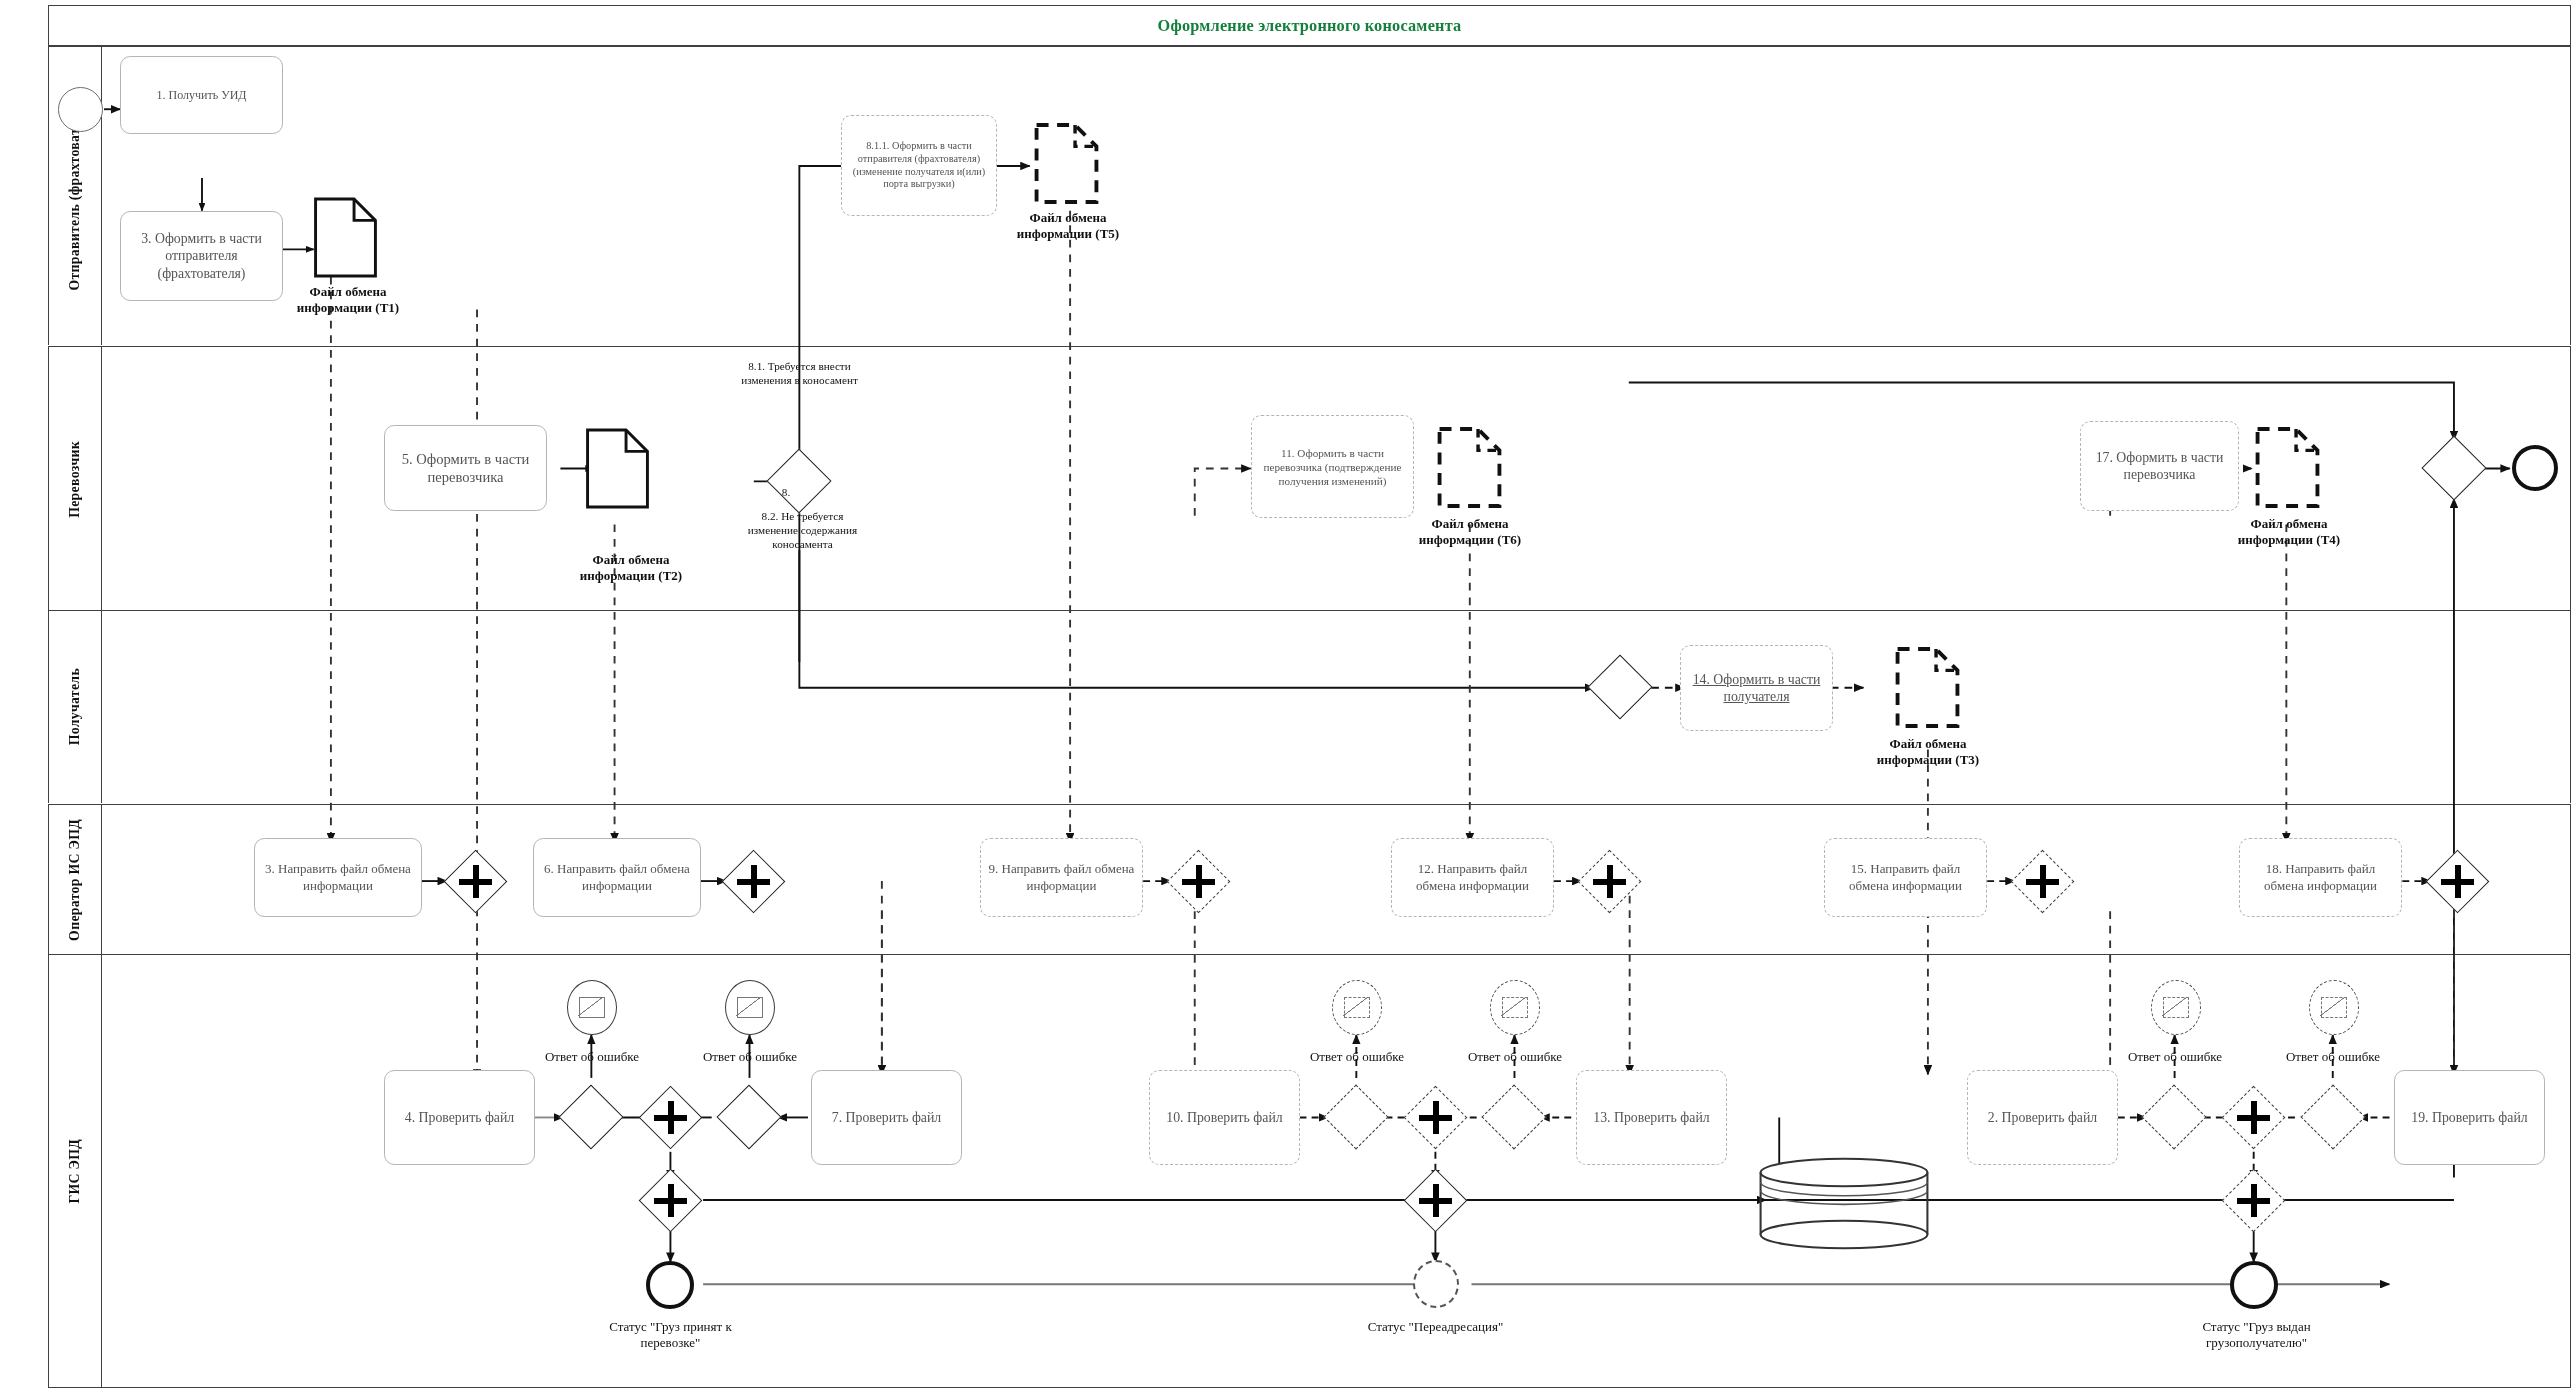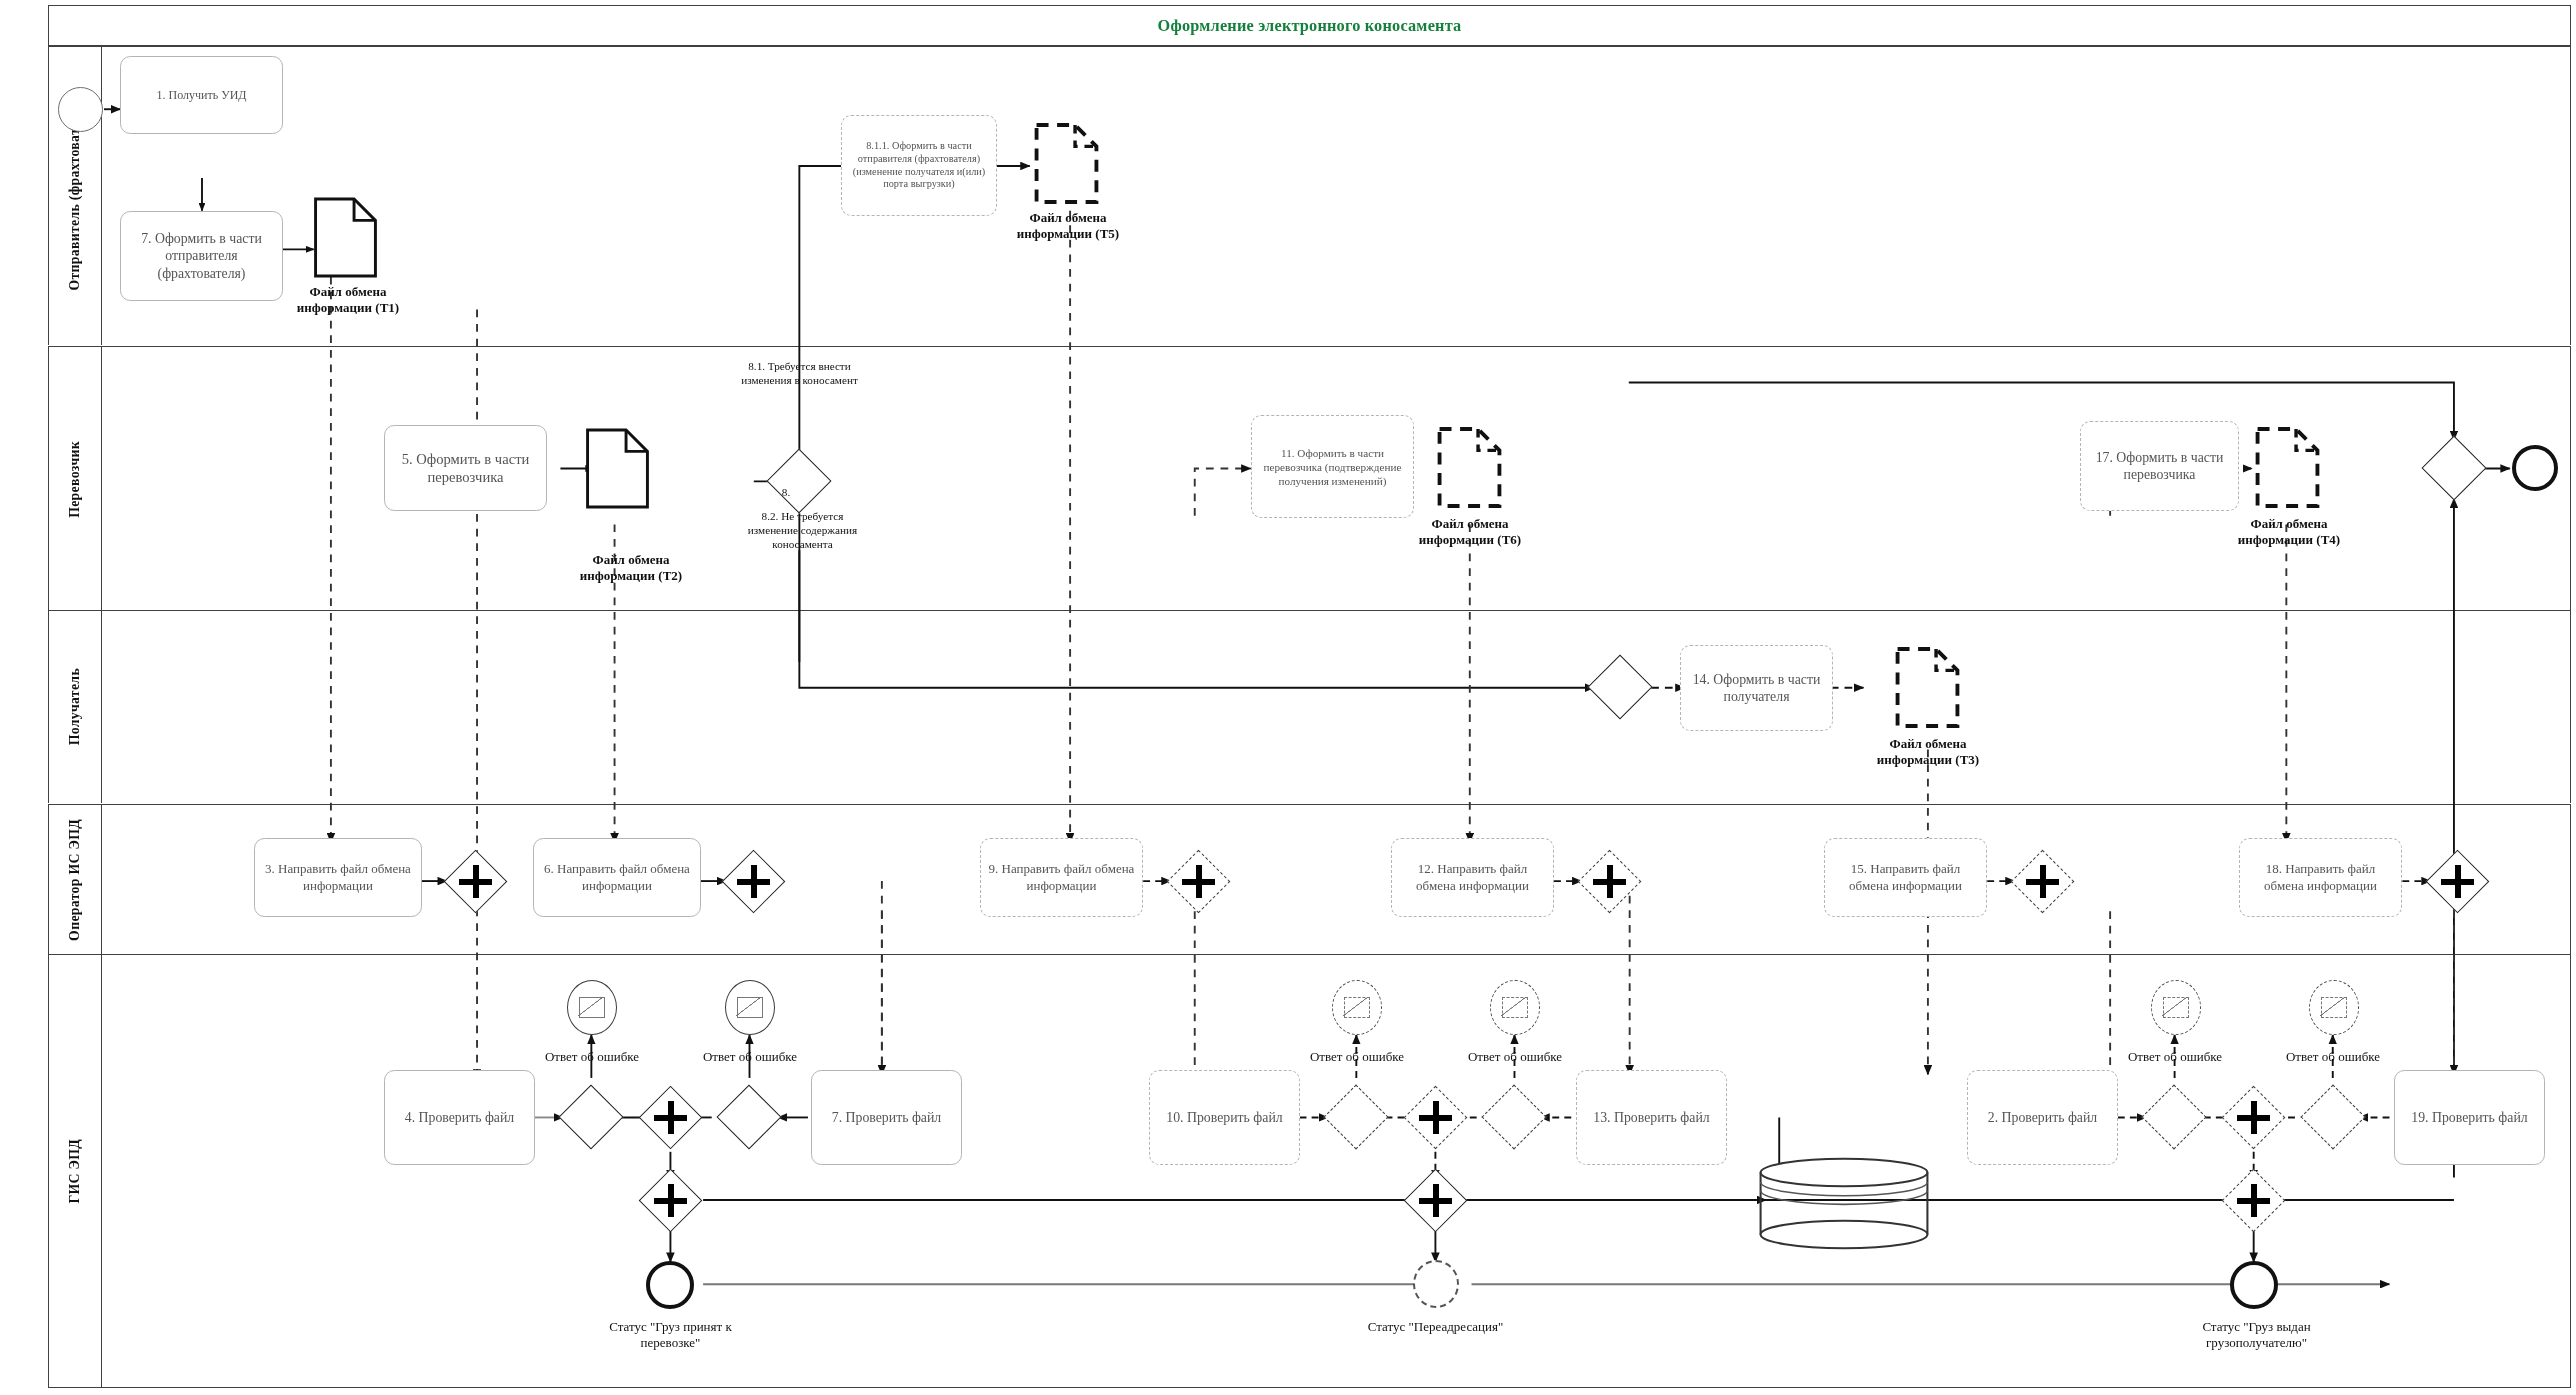--- a/index.html
+++ b/index.html
@@ -205,21 +205,21 @@
     </g>
   </svg>
 
   <div class="ev start" style="left:58px;top:87px;width:45px;height:45px;"></div>
 
   <div class="task solid" style="left:120px;top:56px;width:163px;height:78px;font-size:12px;">
     <span class="t">1. Получить  УИД</span>
   </div>
 
   <div class="task solid" style="left:120px;top:211px;width:163px;height:90px;font-size:13.8px;">
-    <span class="t">7. Оформить в части отправителя (фрахтователя)</span>
+    <span class="t">3. Оформить в части отправителя (фрахтователя)</span>
   </div>
 
   <div class="doc" style="left:313px;top:196px;">
     <svg width="65" height="83" viewBox="0 0 76 96">
       <path d="M3,3 L48,3 L73,28 L73,93 L3,93 Z" fill="#fff" stroke="#111" stroke-width="3.4"></path>
       <path d="M48,3 L48,28 L73,28" fill="none" stroke="#111" stroke-width="3.4"></path>
     </svg>
   </div>
   <div class="doc-label" style="left:275px;top:284px;width:146px;">Файл обмена информации (Т1)</div>
 
@@ -275,21 +275,21 @@
     </svg>
   </div>
   <div class="doc-label" style="left:2216px;top:516px;width:146px;">Файл обмена информации (Т4)</div>
 
   <div class="gw solid" style="left:2431px;top:445px;width:46px;height:46px;"></div>
 
   <div class="ev end" style="left:2512px;top:445px;width:46px;height:46px;"></div>
 
   <div class="gw solid" style="left:1597px;top:664px;width:46px;height:46px;"></div>
 
-  <div class="task dashed" style="left:1680px;top:645px;width:153px;height:86px;font-size:13.8px;">
+  <div class="task dashed" style="left:1680px;top:645px;width:153px;height:86px;font-size:13.8px;text-decoration:underline;">
     <span class="t">14. Оформить в части получателя</span>
   </div>
 
   <div class="doc" style="left:1895px;top:646px;">
     <svg width="65" height="83" viewBox="0 0 76 96">
       <path d="M3,3 L48,3 L73,28 L73,93 L3,93 Z" fill="#fff" stroke="#111" stroke-width="4.5" stroke-dasharray="14,10"></path>
       <path d="M48,3 L48,28 L73,28" fill="none" stroke="#111" stroke-width="4" stroke-dasharray="10,8"></path>
     </svg>
   </div>
   <div class="doc-label" style="left:1855px;top:736px;width:146px;">Файл обмена информации (Т3)</div>

